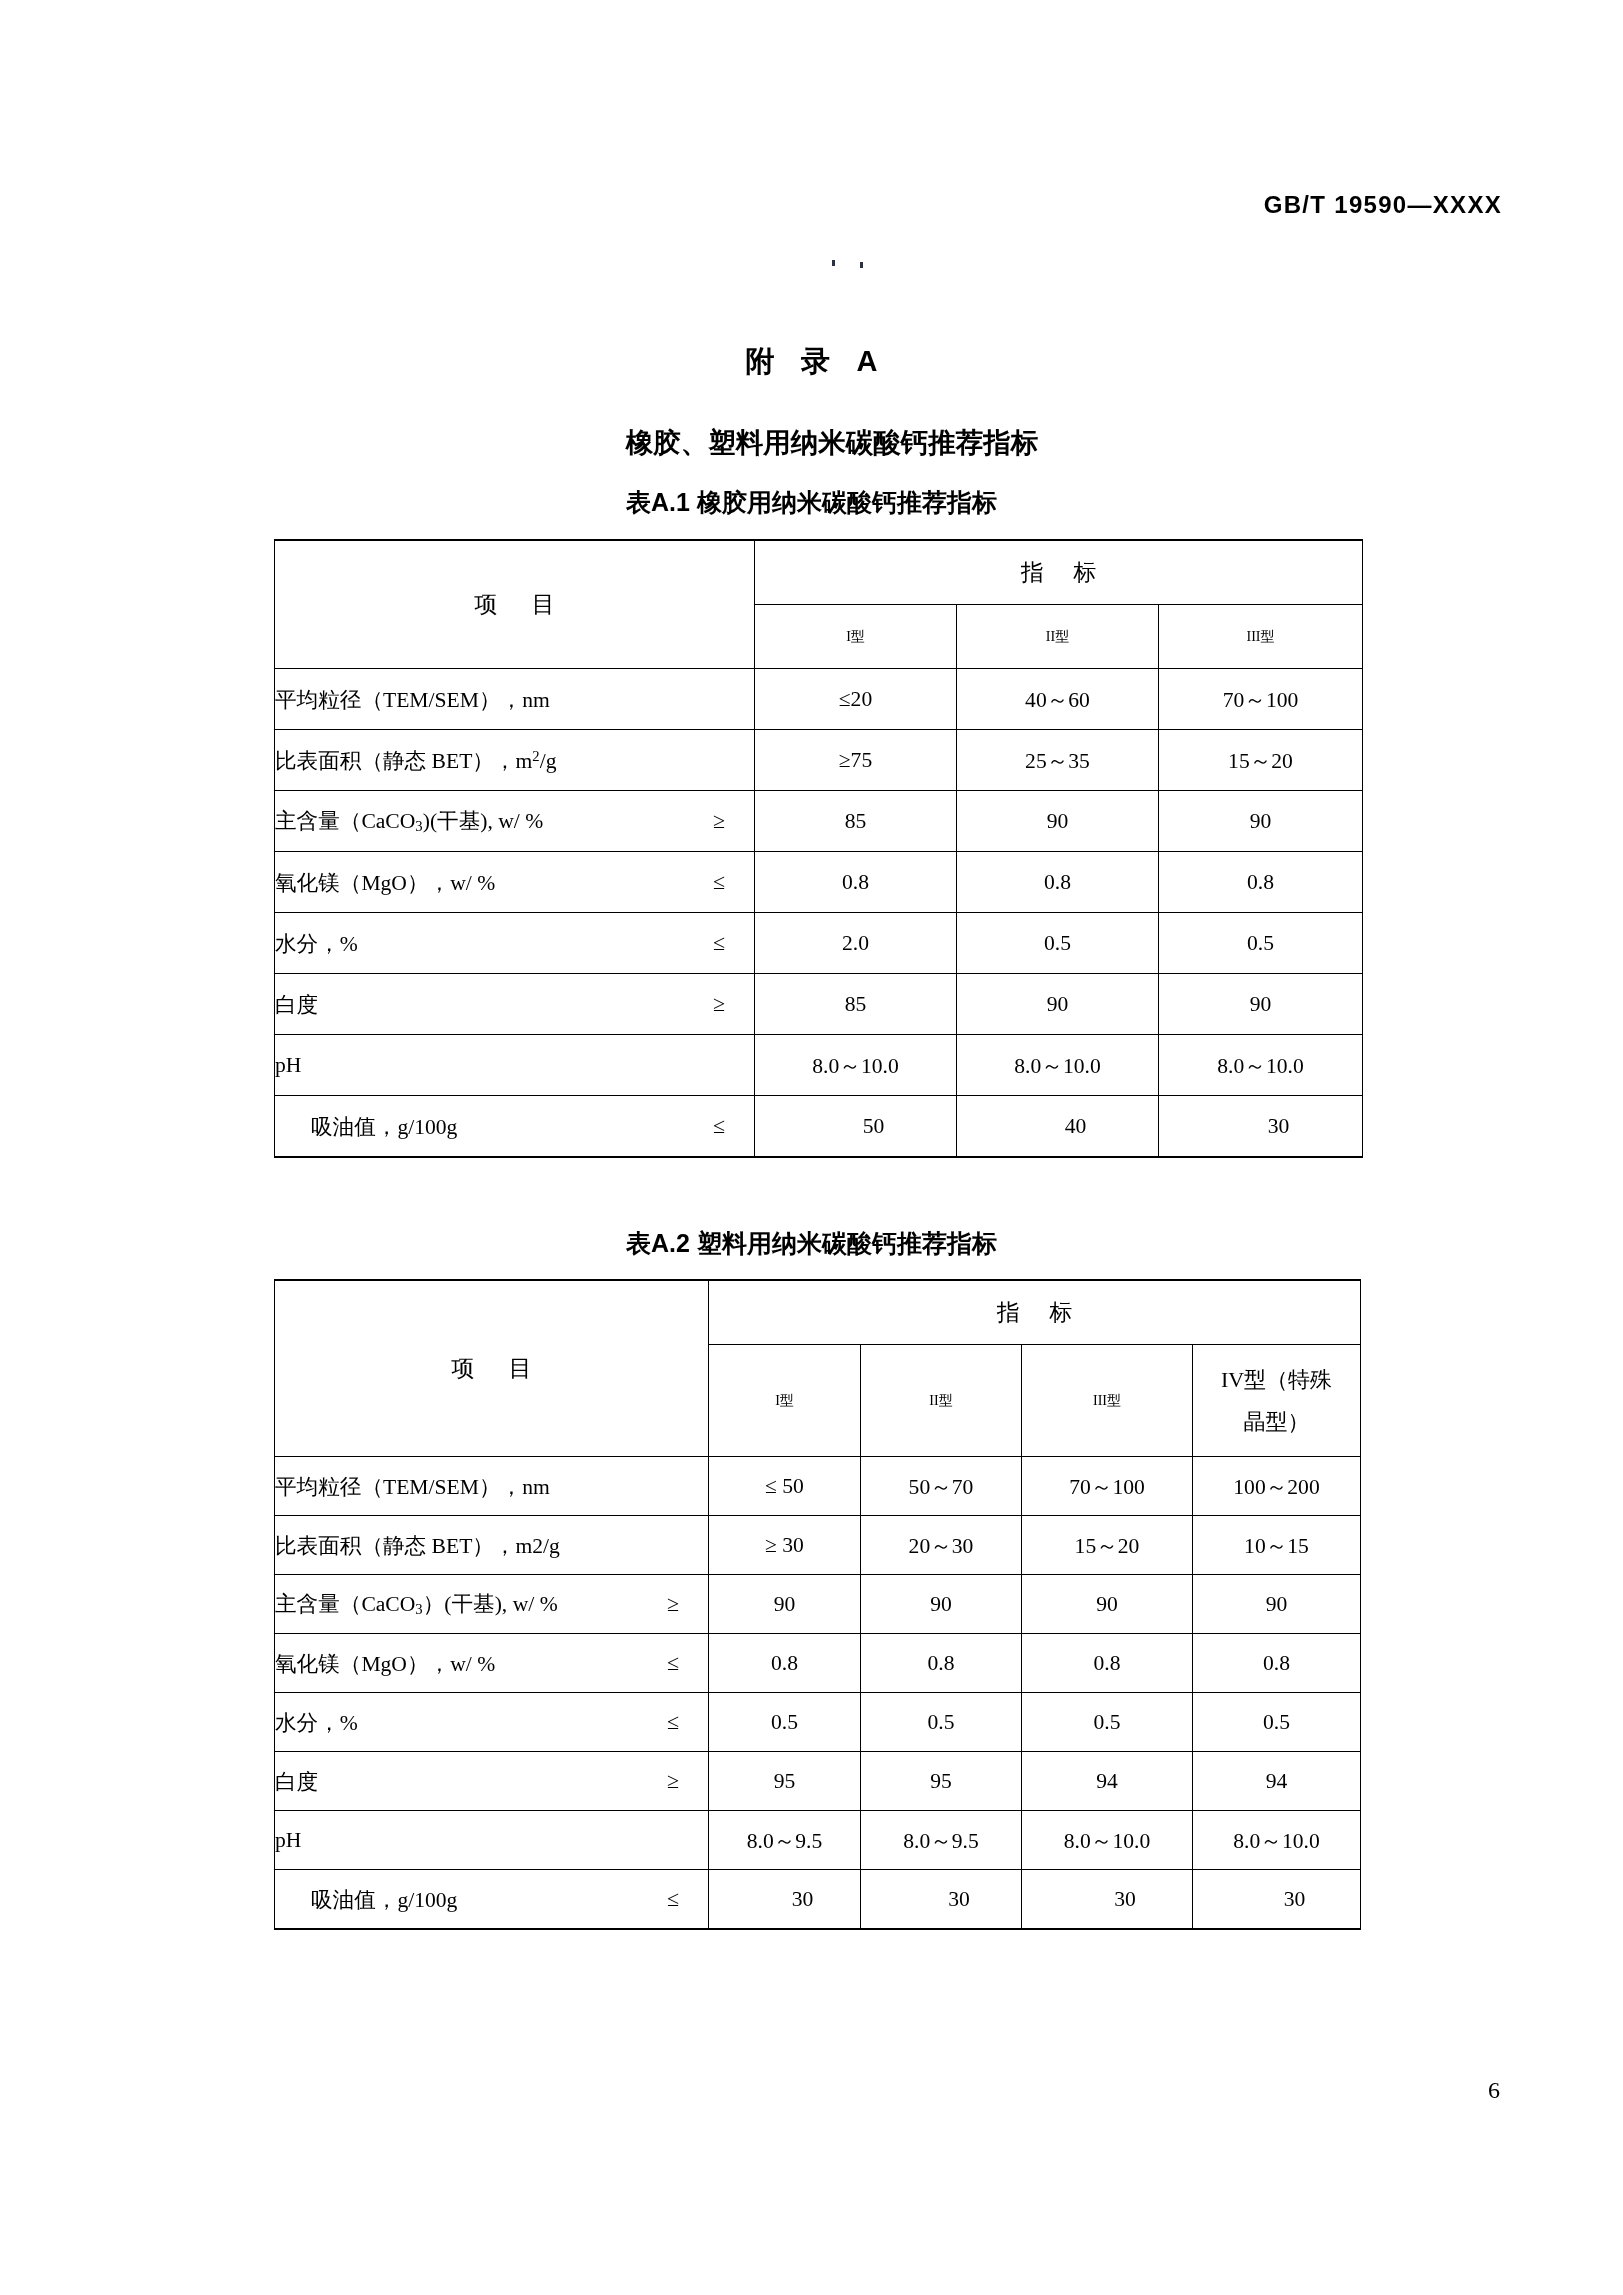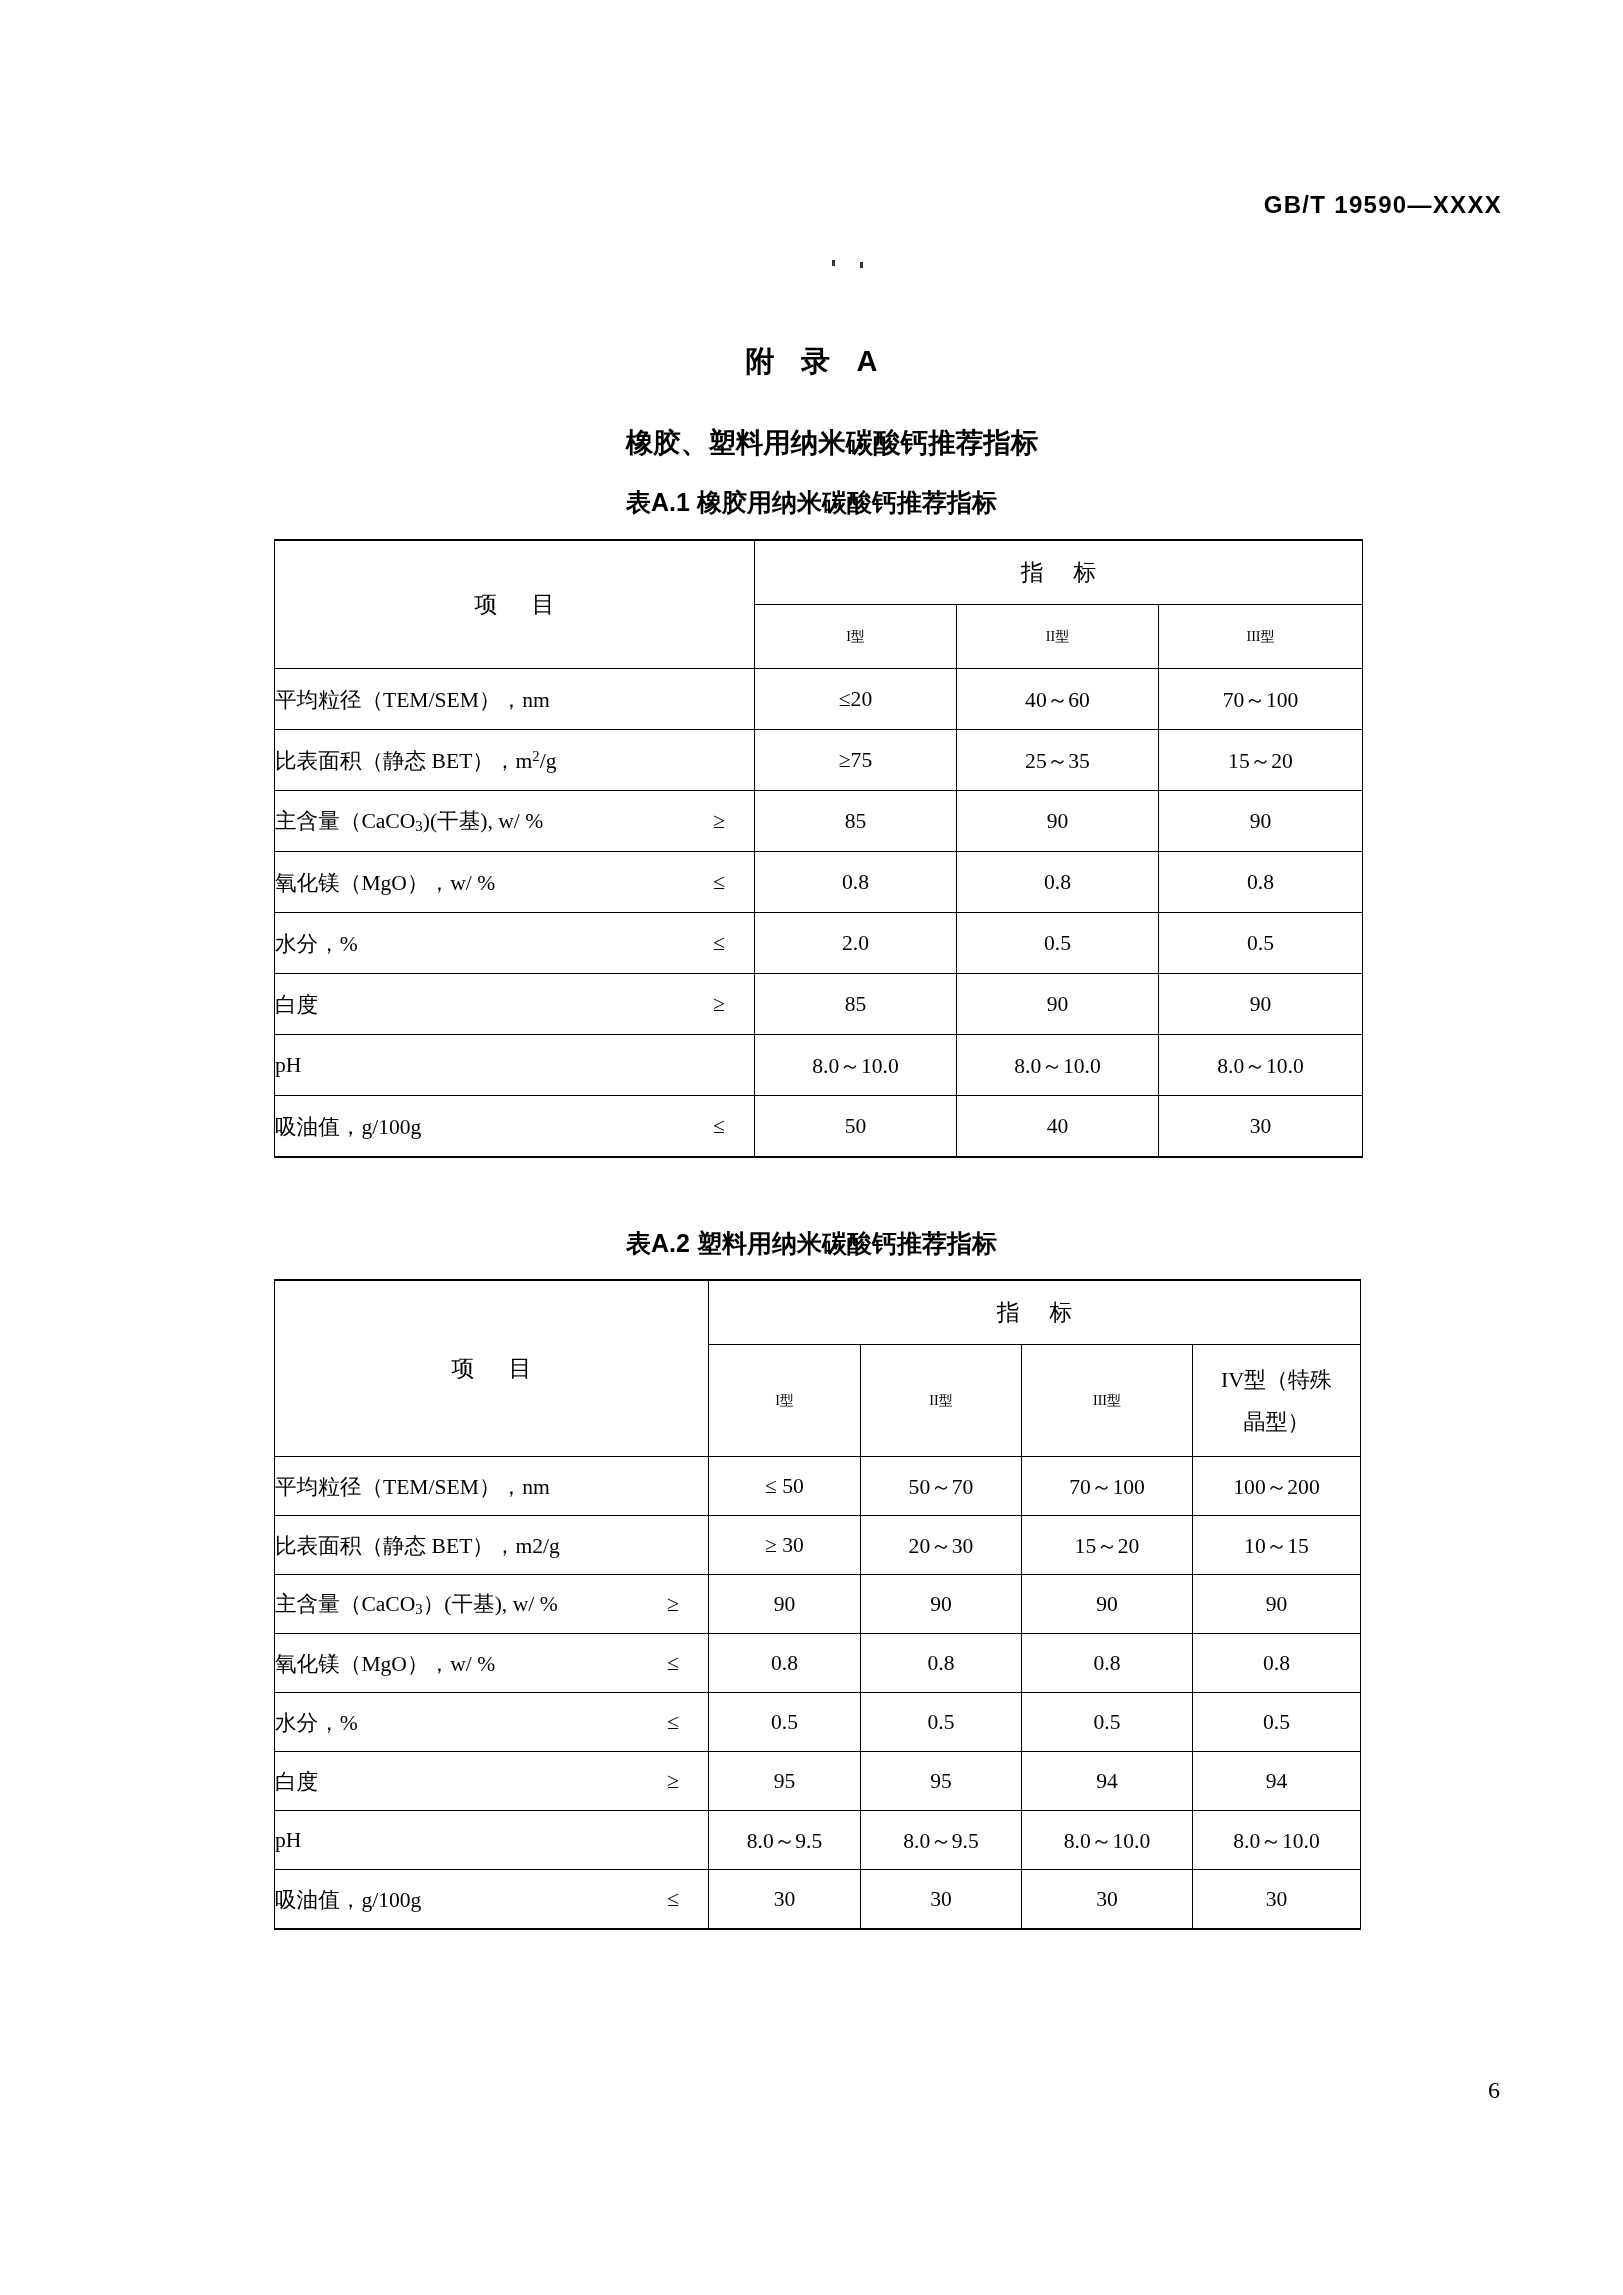--- a/index.html
+++ b/index.html
@@ -97,21 +97,21 @@
     background: #ffffff;
   }
   table.spec td, table.spec th {
     border: 1.3px solid #000000;
     padding: 0;
     font-weight: normal;
     vertical-align: middle;
     background: #ffffff;
   }
   table.spec .thick-top    { border-top-width: 2.6px; }
-  table.spec .thick-bottom { border-bottom-width: 2.6px; }
+  table.spec .thick-bottom { border-bottom-width: 2.6px; padding-left: 36px; }
 
   #table-a1 { top: 539px; left: 274px; width: 1086px; }
   #table-a2 { top: 1279px; left: 274px; width: 1086px; }
 
   .hdr-item {
     text-align: center;
     letter-spacing: 14.4px;
     text-indent: 14.4px;
     font-size: 23px;
   }

